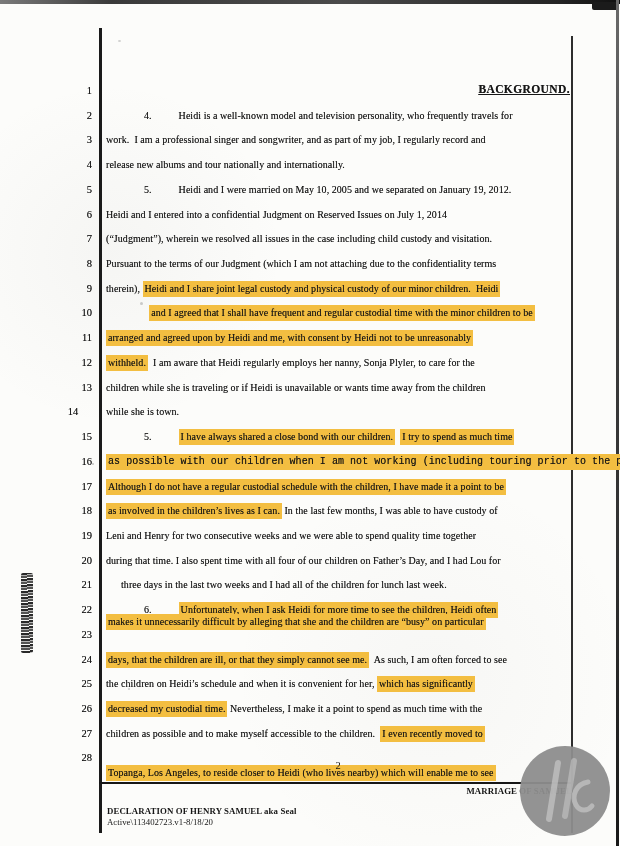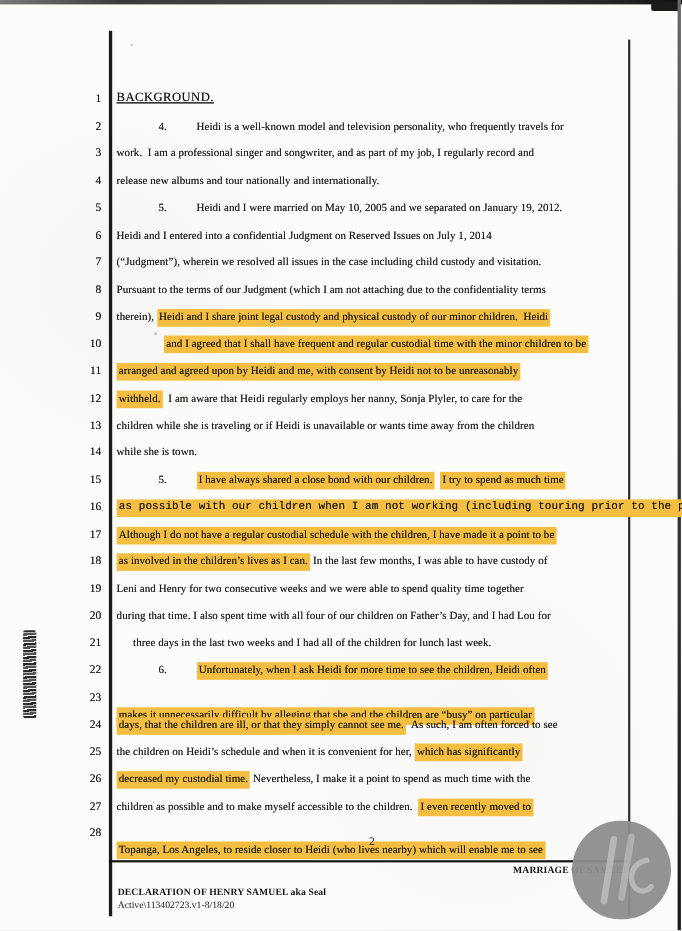--- a/index.html
+++ b/index.html
@@ -20,21 +20,21 @@
   
   .rule-left{position:absolute;left:99px;top:28px;width:3px;height:805px;background:#1a1a1a;}
   .rule-right{position:absolute;left:571px;top:36px;width:2px;height:797px;background:#2d2d2d;}
   
   .lnum{position:absolute;left:54px;width:38px;text-align:right;font-size:10.5px;line-height:13px;
     text-shadow:0 0 .35px rgba(10,10,10,.6);}
   .line{position:absolute;left:106px;width:472px;font-size:10px;line-height:13px;white-space:pre;
     letter-spacing:.05px;text-shadow:0 0 .35px rgba(10,10,10,.55);}
   .hl{background:var(--hl,#F3BE41);padding:2px 2px 3px 2px;}
   .pnum{margin-left:38px;margin-right:27px;}
-  .heading{position:absolute;left:106px;top:83px;width:464px;text-align:left;font-weight:normal;
+  .heading{position:absolute;left:106px;top:83px;width:464px;text-align:right;font-weight:bold;
     font-size:11.5px;letter-spacing:.4px;text-decoration:underline;text-shadow:0 0 .4px rgba(0,0,0,.6);}
   
   .pageno{position:absolute;left:106px;top:760px;width:464px;text-align:center;font-size:10.5px;}
   .frule{position:absolute;left:99px;top:782px;width:474px;height:2px;background:#161616;}
   .f-left{position:absolute;left:107px;top:786px;font-size:8.8px;line-height:10.5px;margin-top:20px;}
   .f-left .b{font-weight:bold;letter-spacing:.1px;}
   .f-right{position:absolute;left:106px;top:786px;width:466px;text-align:right;font-weight:bold;
     font-size:8.8px;letter-spacing:.1px;}
   
   .stamp{position:absolute;left:21px;top:573px;width:12px;height:80px;border-radius:2px;
@@ -66,21 +66,21 @@
       <div class="lnum" style="top: 158.16px;">4</div>
       <div class="lnum" style="top: 182.88px;">5</div>
       <div class="lnum" style="top: 207.6px;">6</div>
       <div class="lnum" style="top: 232.32px;">7</div>
       <div class="lnum" style="top: 257.04px;">8</div>
       <div class="lnum" style="top: 281.76px;">9</div>
       <div class="lnum" style="top: 306.48px;">10</div>
       <div class="lnum" style="top: 331.2px;">11</div>
       <div class="lnum" style="top: 355.92px;">12</div>
       <div class="lnum" style="top: 380.64px;">13</div>
-      <div class="lnum" style="top: 405.36px;">14</div>
+      <div class="lnum" style="top: 405.36px; text-align: center;">14</div>
       <div class="lnum" style="top: 430.08px;">15</div>
       <div class="lnum" style="top: 454.8px;">16</div>
       <div class="lnum" style="top: 479.52px;">17</div>
       <div class="lnum" style="top: 504.24px;">18</div>
       <div class="lnum" style="top: 528.96px;">19</div>
       <div class="lnum" style="top: 553.68px;">20</div>
       <div class="lnum" style="top: 578.4px;">21</div>
       <div class="lnum" style="top: 603.12px;">22</div>
       <div class="lnum" style="top: 627.84px;">23</div>
       <div class="lnum" style="top: 652.56px;">24</div>
@@ -104,21 +104,21 @@
       <div class="line" style="top: 380.64px;"><span class="">children while she is traveling or if Heidi is unavailable or wants time away from the children</span></div>
       <div class="line" style="top: 405.36px;"><span class="">while she is town.</span></div>
       <div class="line" style="top: 430.08px;"><span class="pnum">5.</span><span class="hl ">I have always shared a close bond with our children.</span><span class="">  </span><span class="hl ">I try to spend as much time</span></div>
       <div class="line" style="top: 454.8px; font-family: Liberation Mono, monospace;"><span class="hl ">as possible with our children when I am not working (including touring prior to the pandemic).</span></div>
       <div class="line" style="top: 479.52px;"><span class="hl ">Although I do not have a regular custodial schedule with the children, I have made it a point to be</span></div>
       <div class="line" style="top: 504.24px;"><span class="hl ">as involved in the children’s lives as I can.</span><span class=""> In the last few months, I was able to have custody of</span></div>
       <div class="line" style="top: 528.96px;"><span class="">Leni and Henry for two consecutive weeks and we were able to spend quality time together</span></div>
       <div class="line" style="top: 553.68px;"><span class="">during that time. I also spent time with all four of our children on Father’s Day, and I had Lou for</span></div>
       <div class="line" style="top: 578.4px; padding-left: 15px;"><span class="">three days in the last two weeks and I had all of the children for lunch last week.</span></div>
       <div class="line" style="top: 603.12px;"><span class="pnum">6.</span><span class="hl ">Unfortunately, when I ask Heidi for more time to see the children, Heidi often</span></div>
-      <div class="line" style="top: 644px;"><span class="hl ">makes it unnecessarily difficult by alleging that she and the children are “busy” on particular</span></div>
+      <div class="line" style="top: 615px;"><span class="hl ">makes it unnecessarily difficult by alleging that she and the children are “busy” on particular</span></div>
       <div class="line" style="top: 652.56px;"><span class="hl ">days, that the children are ill, or that they simply cannot see me.</span><span class="">  As such, I am often forced to see</span></div>
       <div class="line" style="top: 677.28px;"><span class="">the children on Heidi’s schedule and when it is convenient for her, </span><span class="hl ">which has significantly</span></div>
       <div class="line" style="top: 702px;"><span class="hl ">decreased my custodial time.</span><span class=""> Nevertheless, I make it a point to spend as much time with the</span></div>
       <div class="line" style="top: 726.72px;"><span class="">children as possible and to make myself accessible to the children.  </span><span class="hl ">I even recently moved to</span></div>
       <div class="line" style="top: 751.44px; margin-top: 15px;"><span class="hl ">Topanga, Los Angeles, to reside closer to Heidi (who lives nearby) which will enable me to see</span></div>
     </div>
 
   <div class="stamp"></div>
 
   <div class="pageno">2</div>

